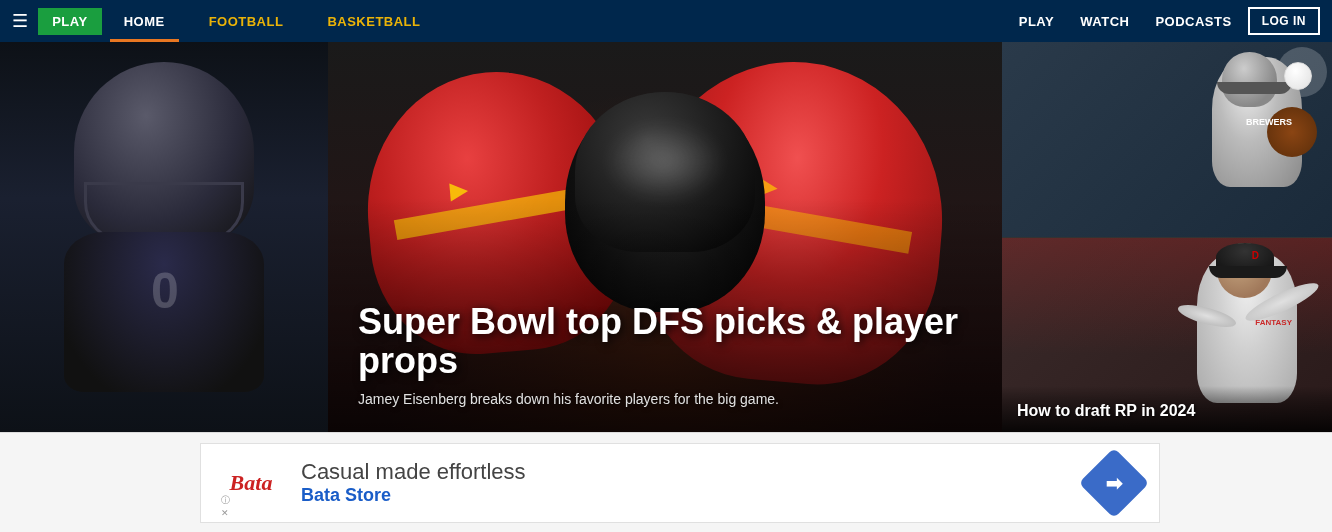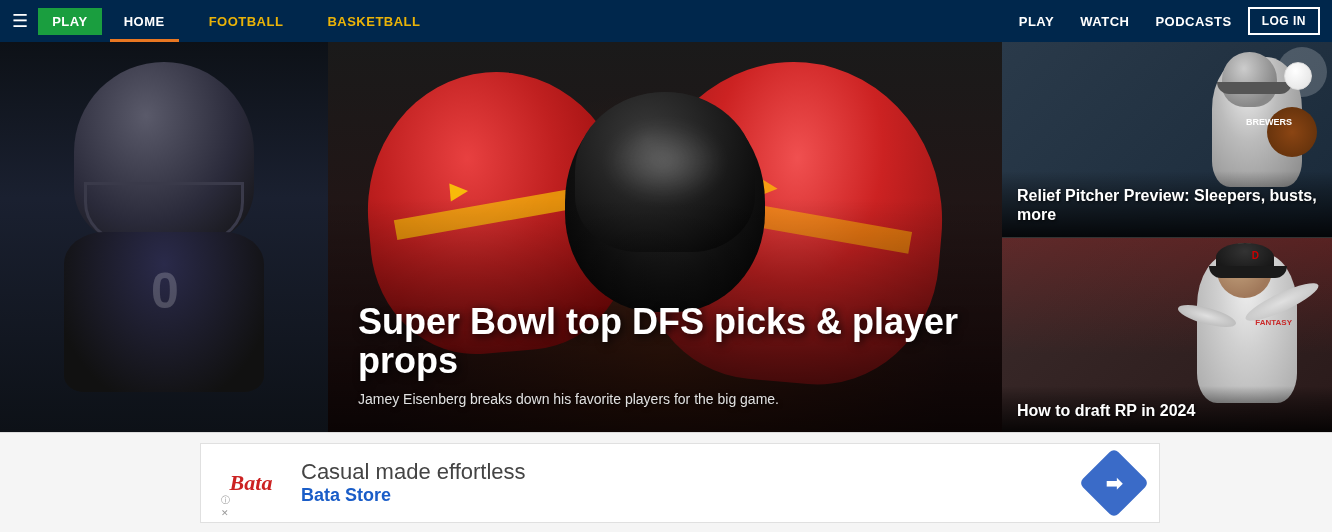--- a/index.html
+++ b/index.html
@@ -382,23 +382,20 @@
 
           <div style="position:absolute;top:35px;right:30px;width:75px;height:12px;background:#555;border-radius:0 0 30px 30px;"></div>
 
           <div style="position:absolute;top:60px;right:5px;width:50px;height:50px;background:radial-gradient(ellipse,#8B4513 0%,#5a2d0a 100%);border-radius:50%;"></div>
 
           <div style="position:absolute;top:15px;right:10px;width:28px;height:28px;background:radial-gradient(ellipse at 40% 30%,#fff 0%,#e0e0e0 100%);border-radius:50%;border:1px solid #ddd;"></div>
 
           <div style="position:absolute;top:70px;right:30px;font-size:9px;color:#fff;font-weight:900;">BREWERS</div>
         </div>
       </div>
-      <div class="sidebar-overlay">
-        <span class="sidebar-card-title">Relief Pitcher Preview: Sleepers, busts, more</span>
-      </div>
     </div>
 
     <div class="sidebar-card">
       <div class="sidebar-card-bg-bottom">
 
         <div style="position:absolute;top:0;left:0;right:0;bottom:0;background:linear-gradient(135deg,#3a2a2a 0%,#2a1a1a 100%);"></div>
 
         <div style="position:absolute;top:0;left:0;right:0;height:60%;background:linear-gradient(180deg,rgba(180,40,40,0.3) 0%,transparent 100%);"></div>
 
         <div style="position:absolute;right:5px;top:0;bottom:0;width:170px;overflow:hidden;">

